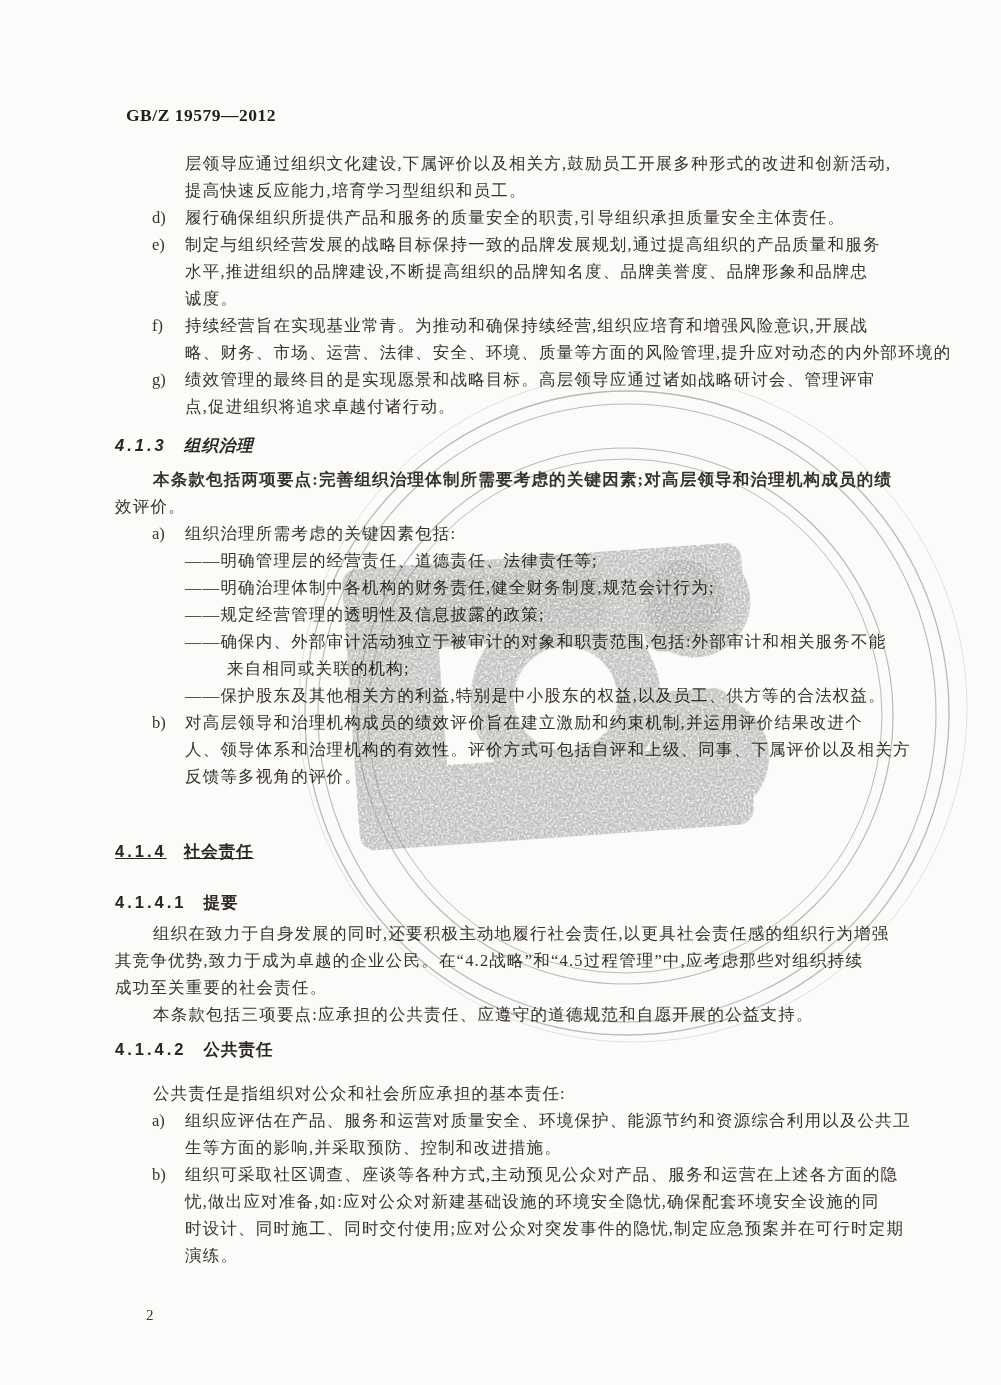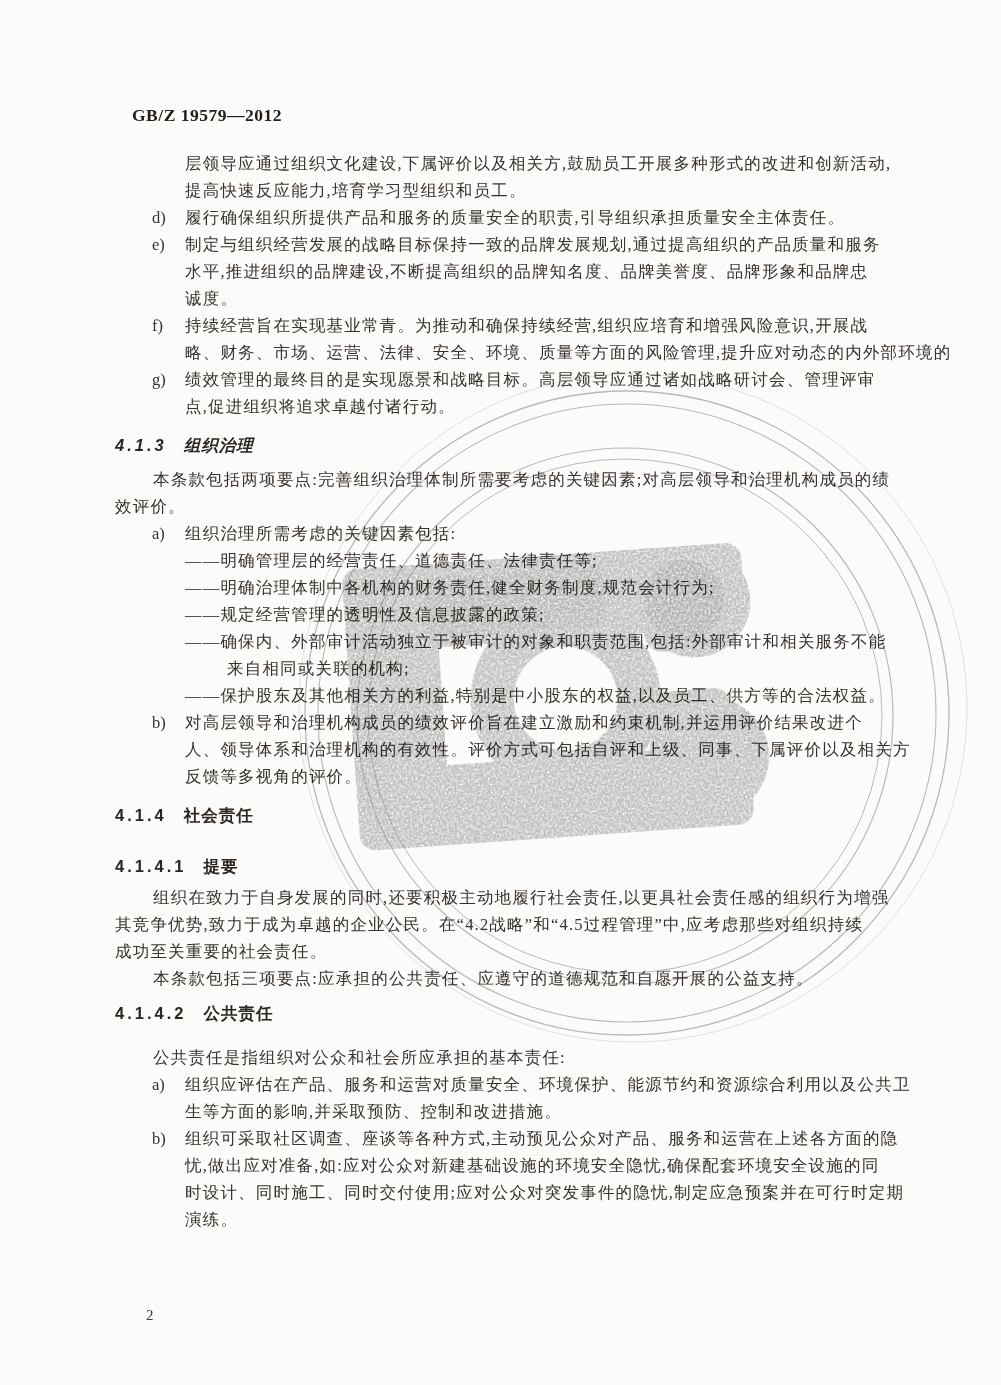--- a/index.html
+++ b/index.html
@@ -2,41 +2,41 @@
 <html><head>
 <meta charset="utf-8">
 <style>
   html,body{margin:0;padding:0;}
   body{
     width:1001px;height:1385px;position:relative;overflow:hidden;
     background:#fbfbf9;
     font-family:"Liberation Serif", serif;
   }
   .page-header{
-    position:absolute;left:132px;top:105px;
+    position:absolute;left:126px;top:105px;
     font-size:17.5px;font-weight:bold;color:#242019;letter-spacing:.5px;
     font-family:"Liberation Serif", serif;white-space:nowrap;
   }
   #document-body{
     position:absolute;left:115px;top:150px;width:810px;
     font-size:16.5px;color:#38322c;
   }
   .line{height:27px;line-height:27px;white-space:nowrap;letter-spacing:1.2px;}
   .x0{padding-left:0;}
   .xi{padding-left:38px;}
   .x1{padding-left:70px;}
   .x2{padding-left:112px;}
   .xm{padding-left:70px;position:relative;}
   .xm .marker{position:absolute;left:37px;top:0;letter-spacing:0;}
   .heading{
     font-family:"Liberation Sans", sans-serif;font-weight:bold;
     color:#2b2620;font-size:16.5px;letter-spacing:1px;
   }
   .heading .num{letter-spacing:3px;margin-right:17px;}
-  .g1{margin-top:12px;font-style:italic;}  .g2{margin-top:7px;}  .g3{margin-top:12px;}
+  .g1{margin-top:12px;font-style:italic;}  .g2{margin-top:7px;font-weight:bold;}  .g3{margin-top:48px;text-decoration:underline;}
   .g4{margin-top:24px;} .g5{margin-top:4px;} .g6{margin-top:8px;}
   .g7{margin-top:17px;}
   .page-number{
     position:absolute;left:146px;top:1303px;height:24px;line-height:24px;
     font-size:15px;color:#3c362f;
   }
   .watermark{
     position:absolute;left:0;top:0;width:1001px;height:1385px;
     mix-blend-mode:multiply;pointer-events:none;
   }

